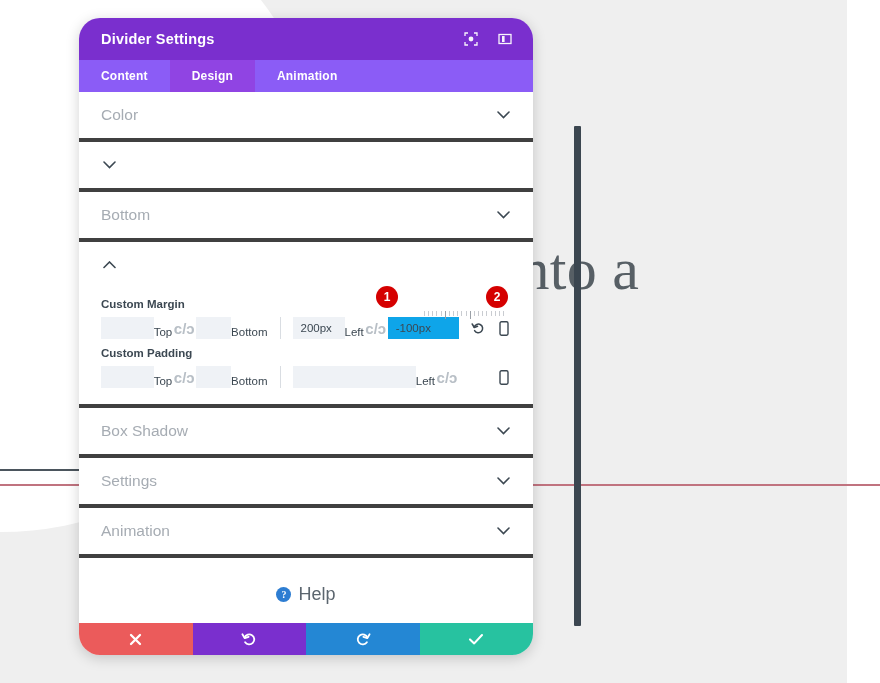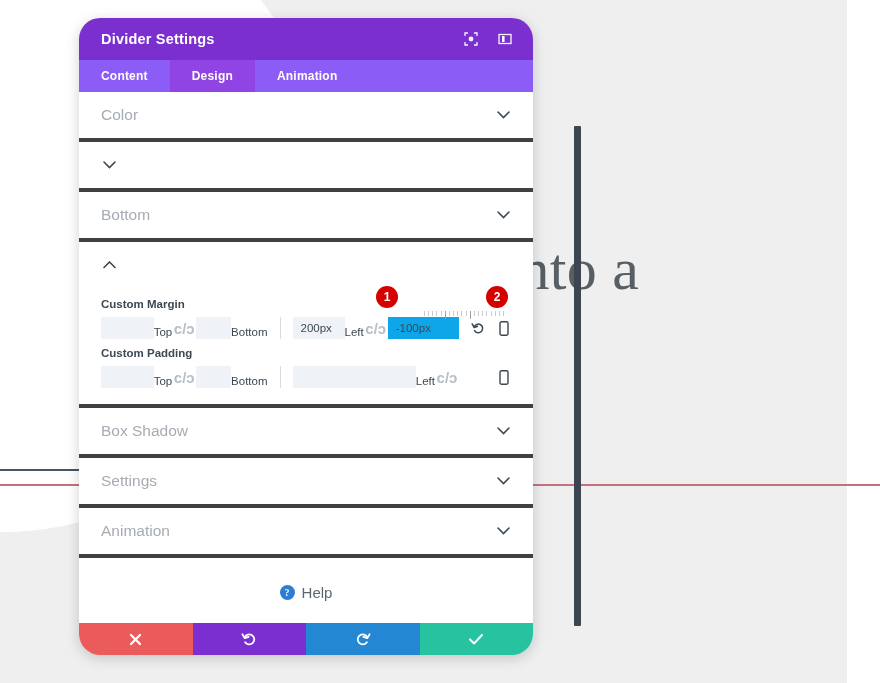--- a/index.html
+++ b/index.html
@@ -303,21 +303,21 @@
     background: #2d7dd2;
     color: #ffffff;
     font-size: 10px;
     font-weight: bold;
     display: flex;
     align-items: center;
     justify-content: center;
     font-family: "Liberation Serif", serif;
   }
   .help-text {
-    font-size: 15px;
+    font-size: 18px;
     color: #5c666f;
   }
 
   .modal-footer {
     height: 32px;
     display: flex;
     flex: none;
   }
   .fbtn {
     flex: 1;

